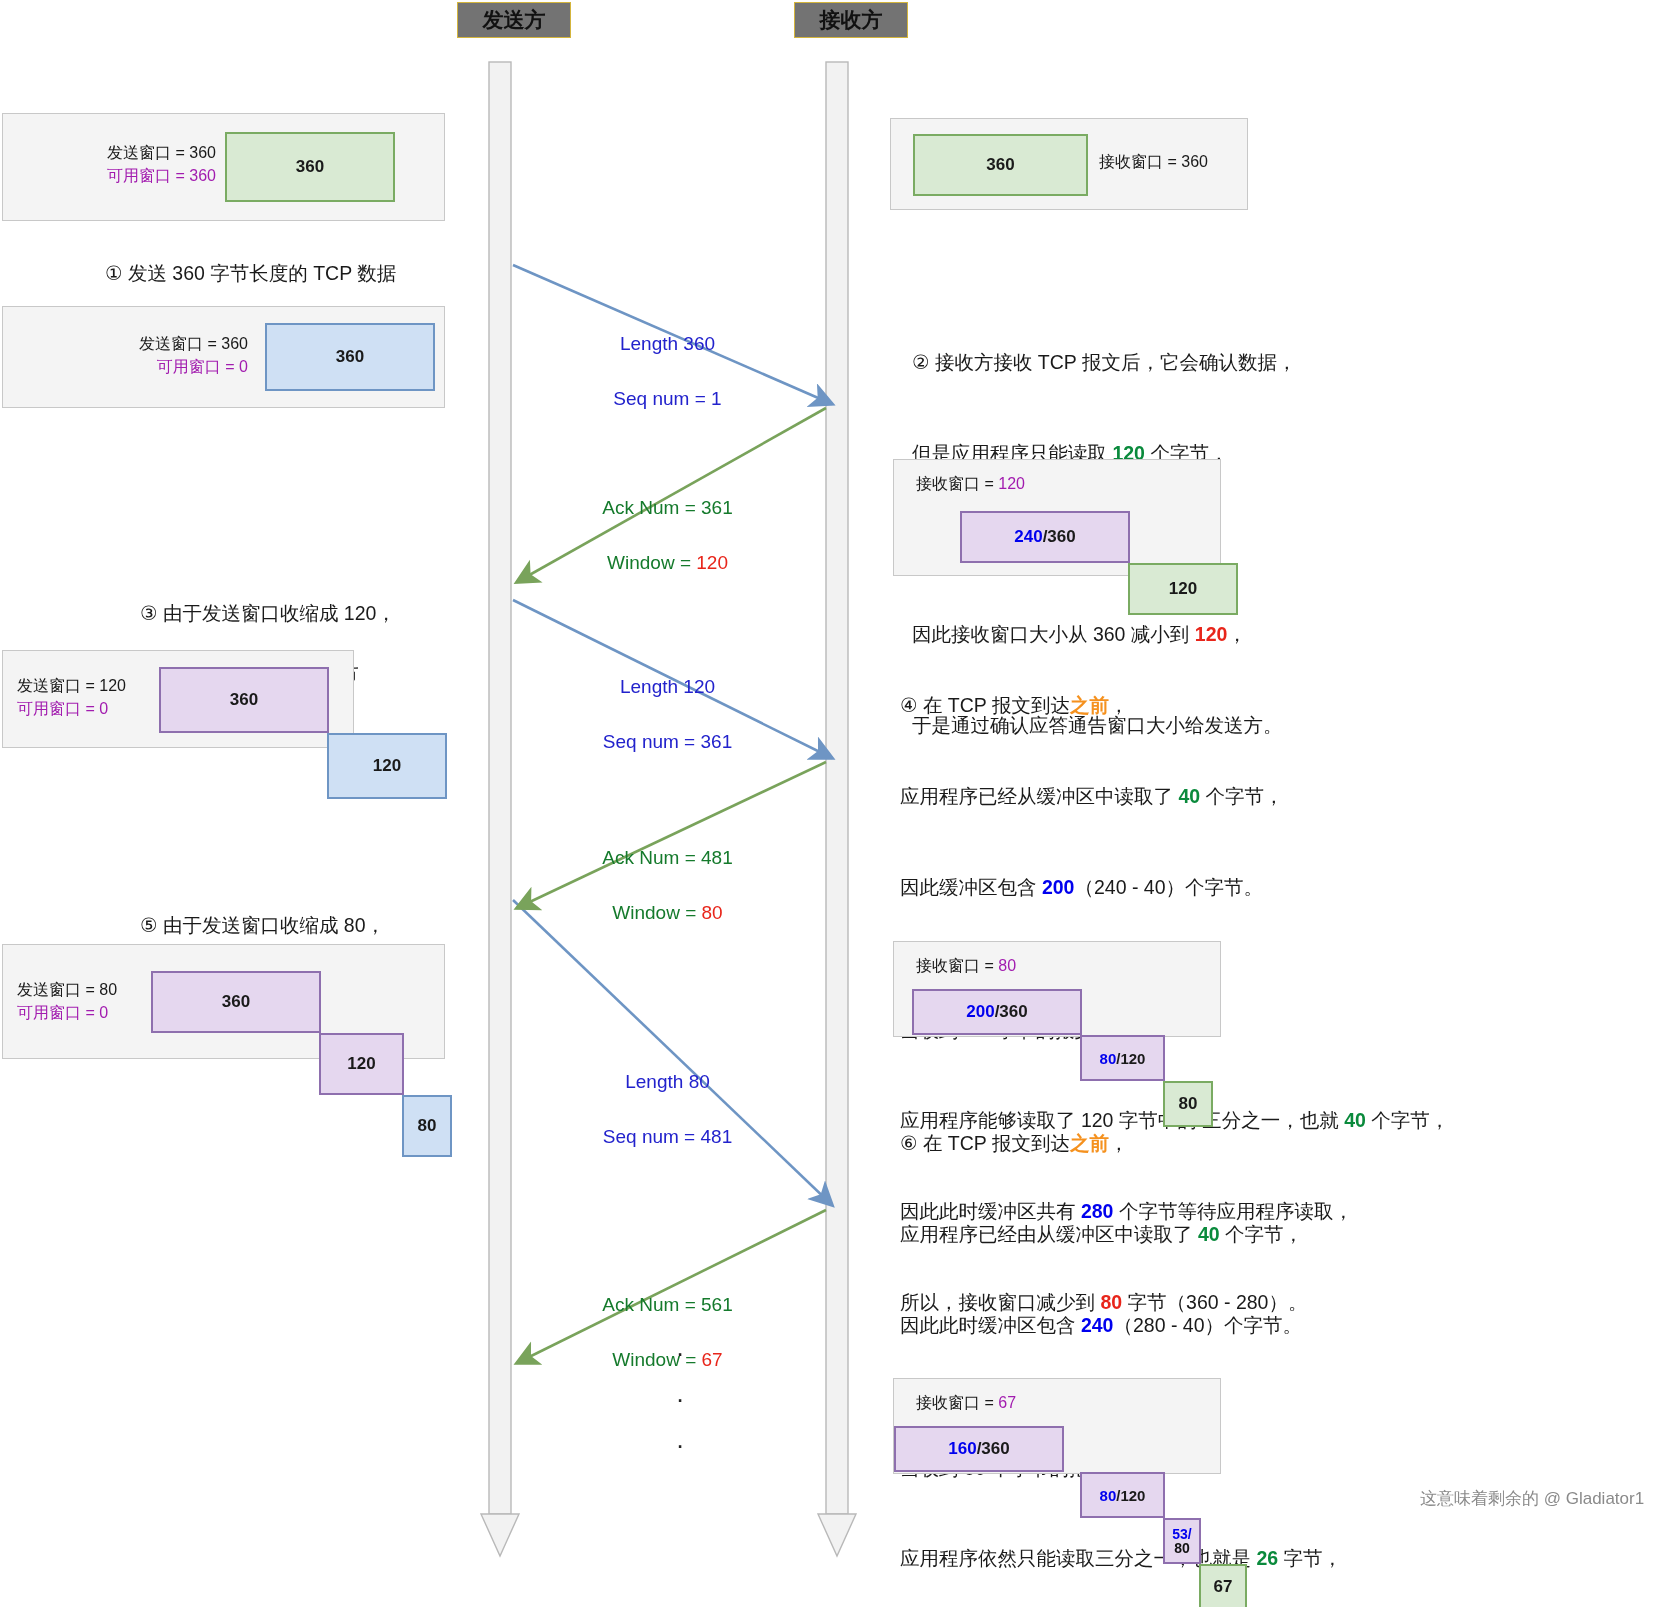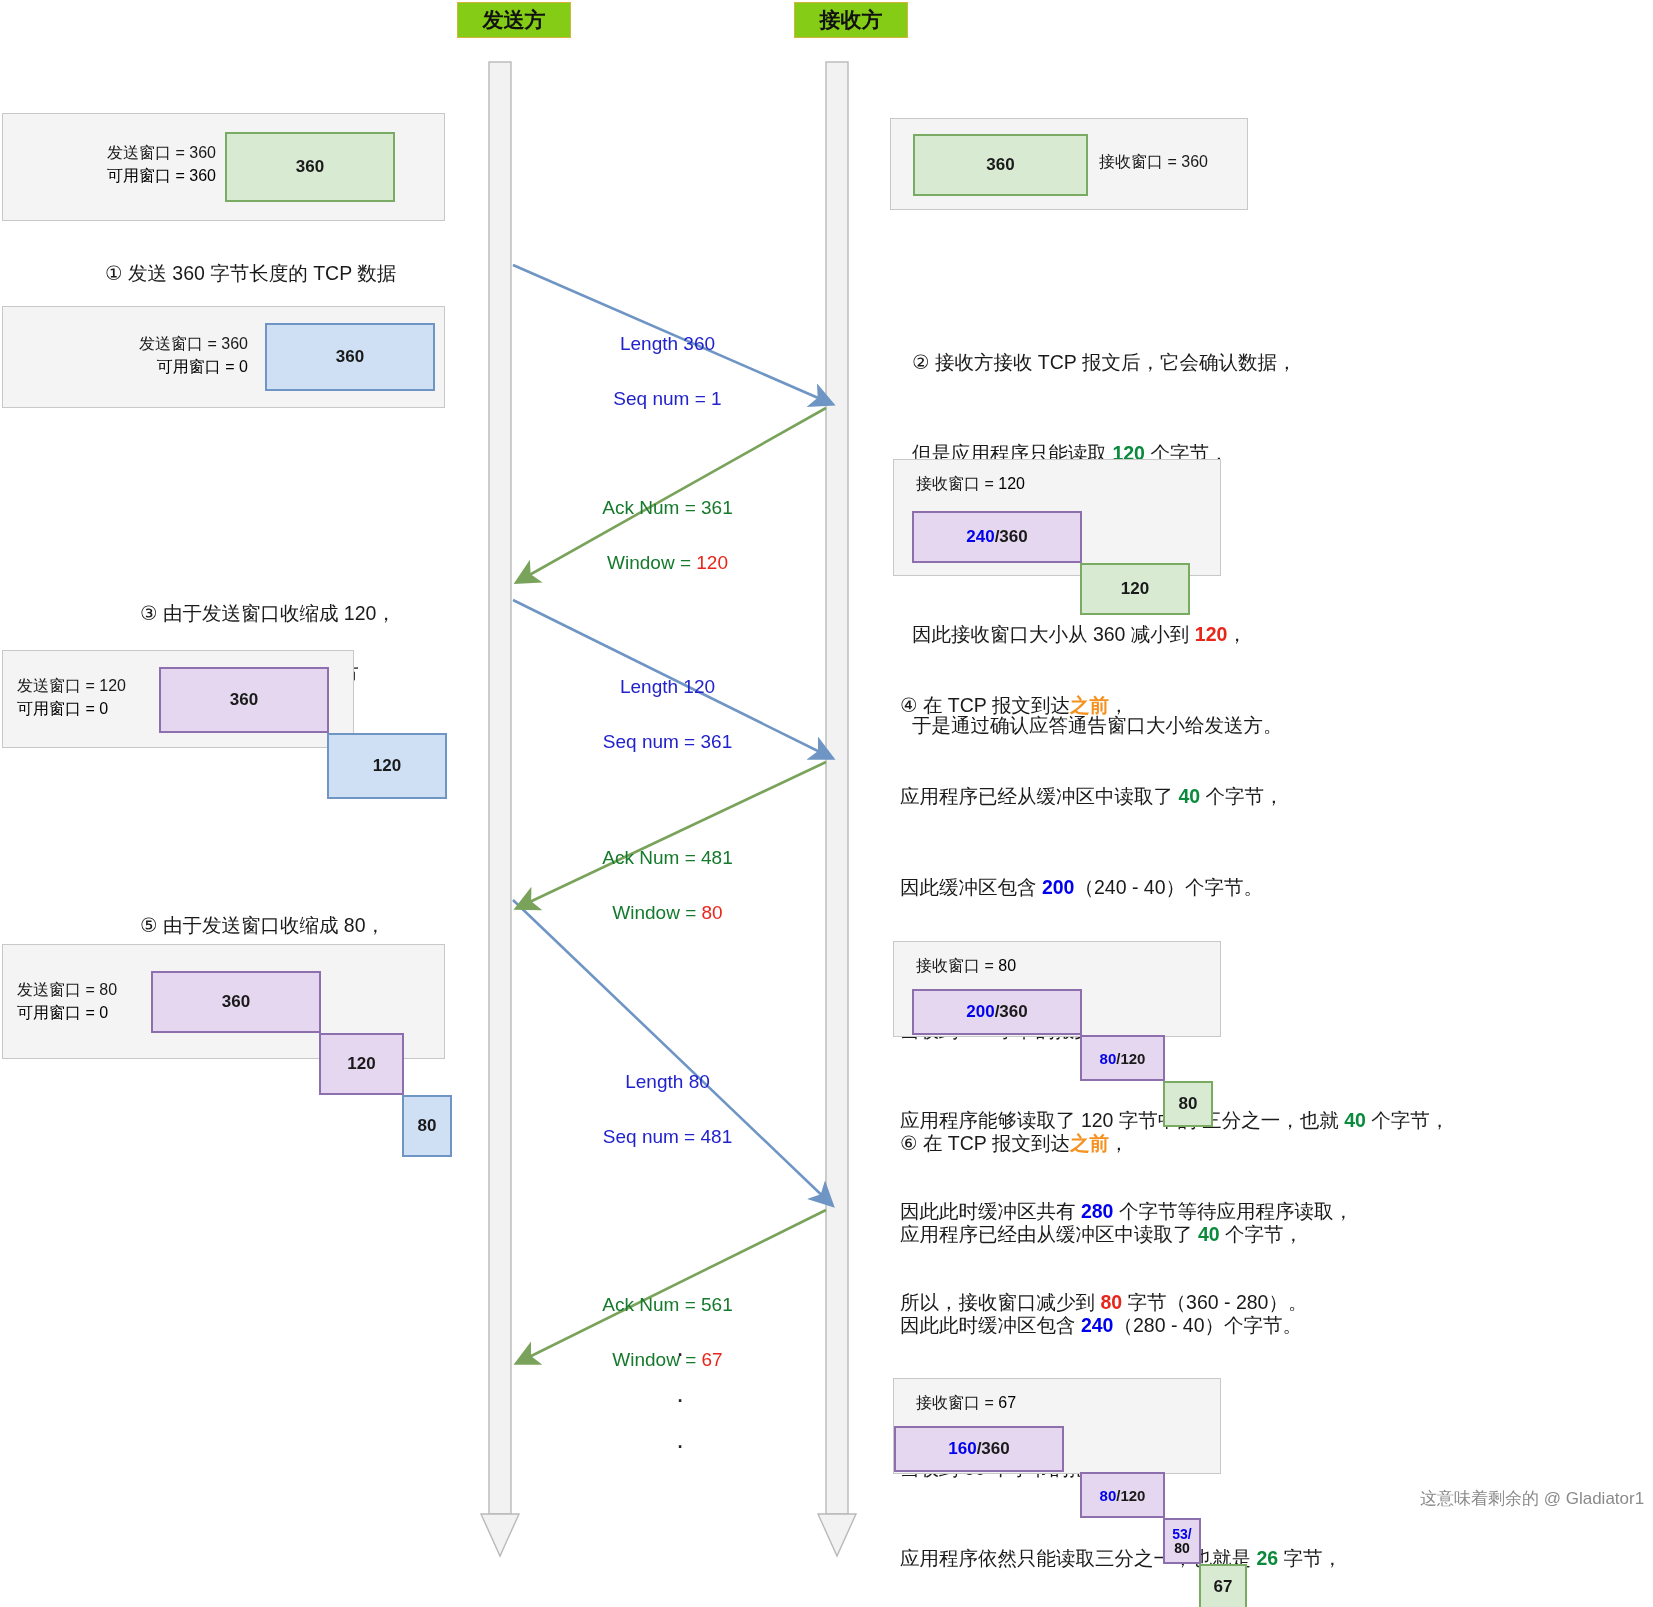--- a/index.html
+++ b/index.html
@@ -5,31 +5,31 @@
   html,body{margin:0;padding:0;}
   body{
     width:1653px;height:1607px;position:relative;background:#ffffff;
     font-family:"Liberation Sans","DejaVu Sans",sans-serif;
     color:#1a1a1a;overflow:hidden;
   }
   .abs{position:absolute;}
 
   
   .role-header{
-    background:#84cc16;border:1px solid #d4b53c;
+    background:#737373;border:1px solid #d4b53c;
     font-size:21px;font-weight:bold;color:#111;
     padding:4px 12px;text-align:center;line-height:1.25;
   }
 
   
   .panel{background:#f4f4f4;border:1px solid #c8c8c8;box-sizing:border-box;}
 
   
   .winlabel{font-size:16px;line-height:1.45;text-align:right;white-space:nowrap;}
-  .winlabel .red{color:#000000;}
+  .winlabel .red{color:#a21caf;}
   .winlabel-left{text-align:left;}
 
   
   .seg{
     box-sizing:border-box;display:flex;align-items:center;justify-content:center;
     font-size:17px;font-weight:bold;color:#1a1a1a;position:relative;
   }
   .seg-green{background:#d9ead3;border:2px solid #7aab62;}
   .seg-blue{background:#cfe0f4;border:2px solid #6e95c4;}
   .seg-purple{background:#e5d7ef;border:2px solid #8e6fae;}
@@ -184,21 +184,21 @@
     <span>剩余 </span><span class="b">240</span><span> 字节留在了缓冲区中，</span>
   </div>
   <div>
     <span>因此接收窗口大小从 360 减小到 </span><span class="r">120</span><span>，</span>
   </div>
   <div>
     <span>于是通过确认应答通告窗口大小给发送方。</span>
   </div>
 </div>
 
-<div class="abs panel" style="left:893px;top:459px;width:328px;height:117px;">
+<div class="abs panel" style="left:893px;top:459px;width:328px;height:117px;padding-left:48px;">
   <div class="abs winlabel winlabel-left" style="left:22px;top:12px;width:260px;">
     <span>接收窗口 = </span><span class="red">120</span>
   </div>
   <div class="abs seg seg-purple" style="left:18px;top:51px;width:170px;height:52px;">
     <span><b class="blue">240</b><span>/360</span></span>
   </div>
   <div class="abs seg seg-green" style="left:186px;top:51px;width:110px;height:52px;">120</div>
 </div>
 
 <div class="abs caption" style="left:900px;top:630px;width:640px;">

